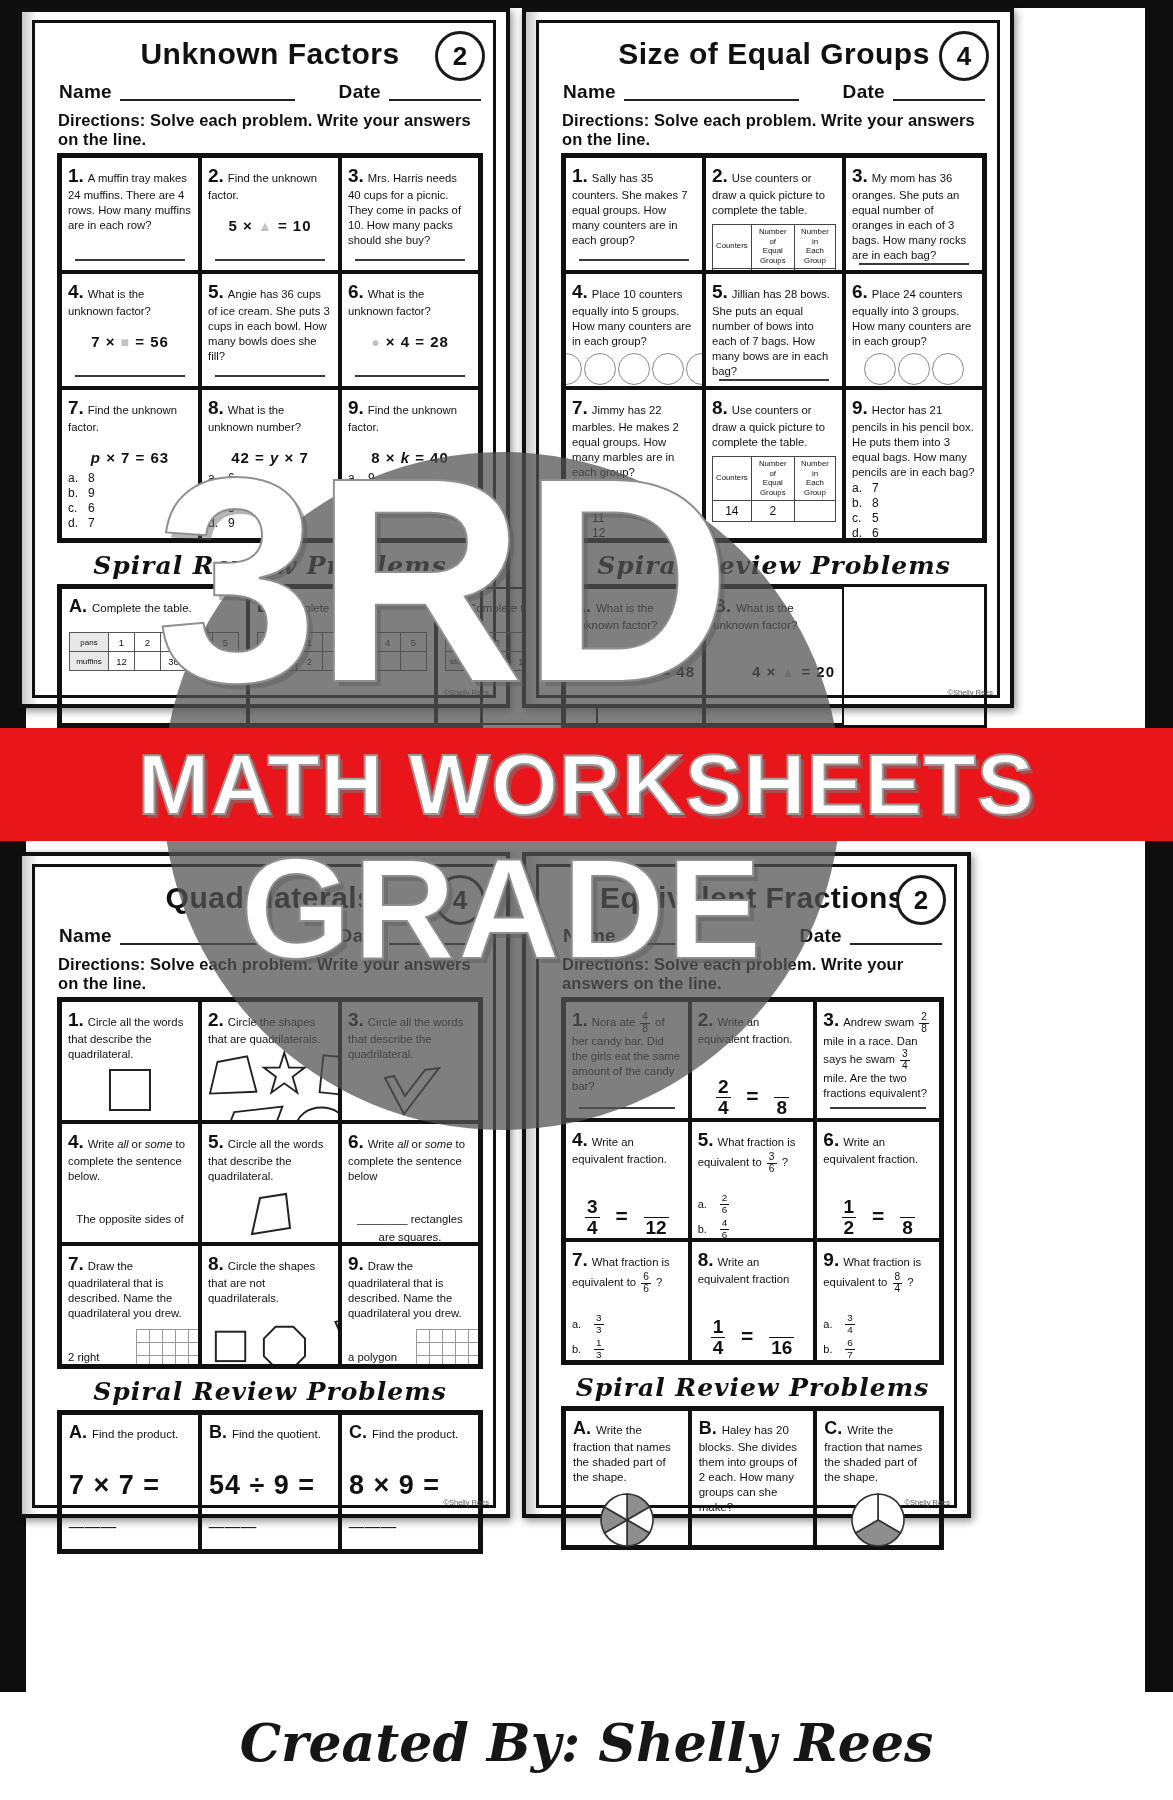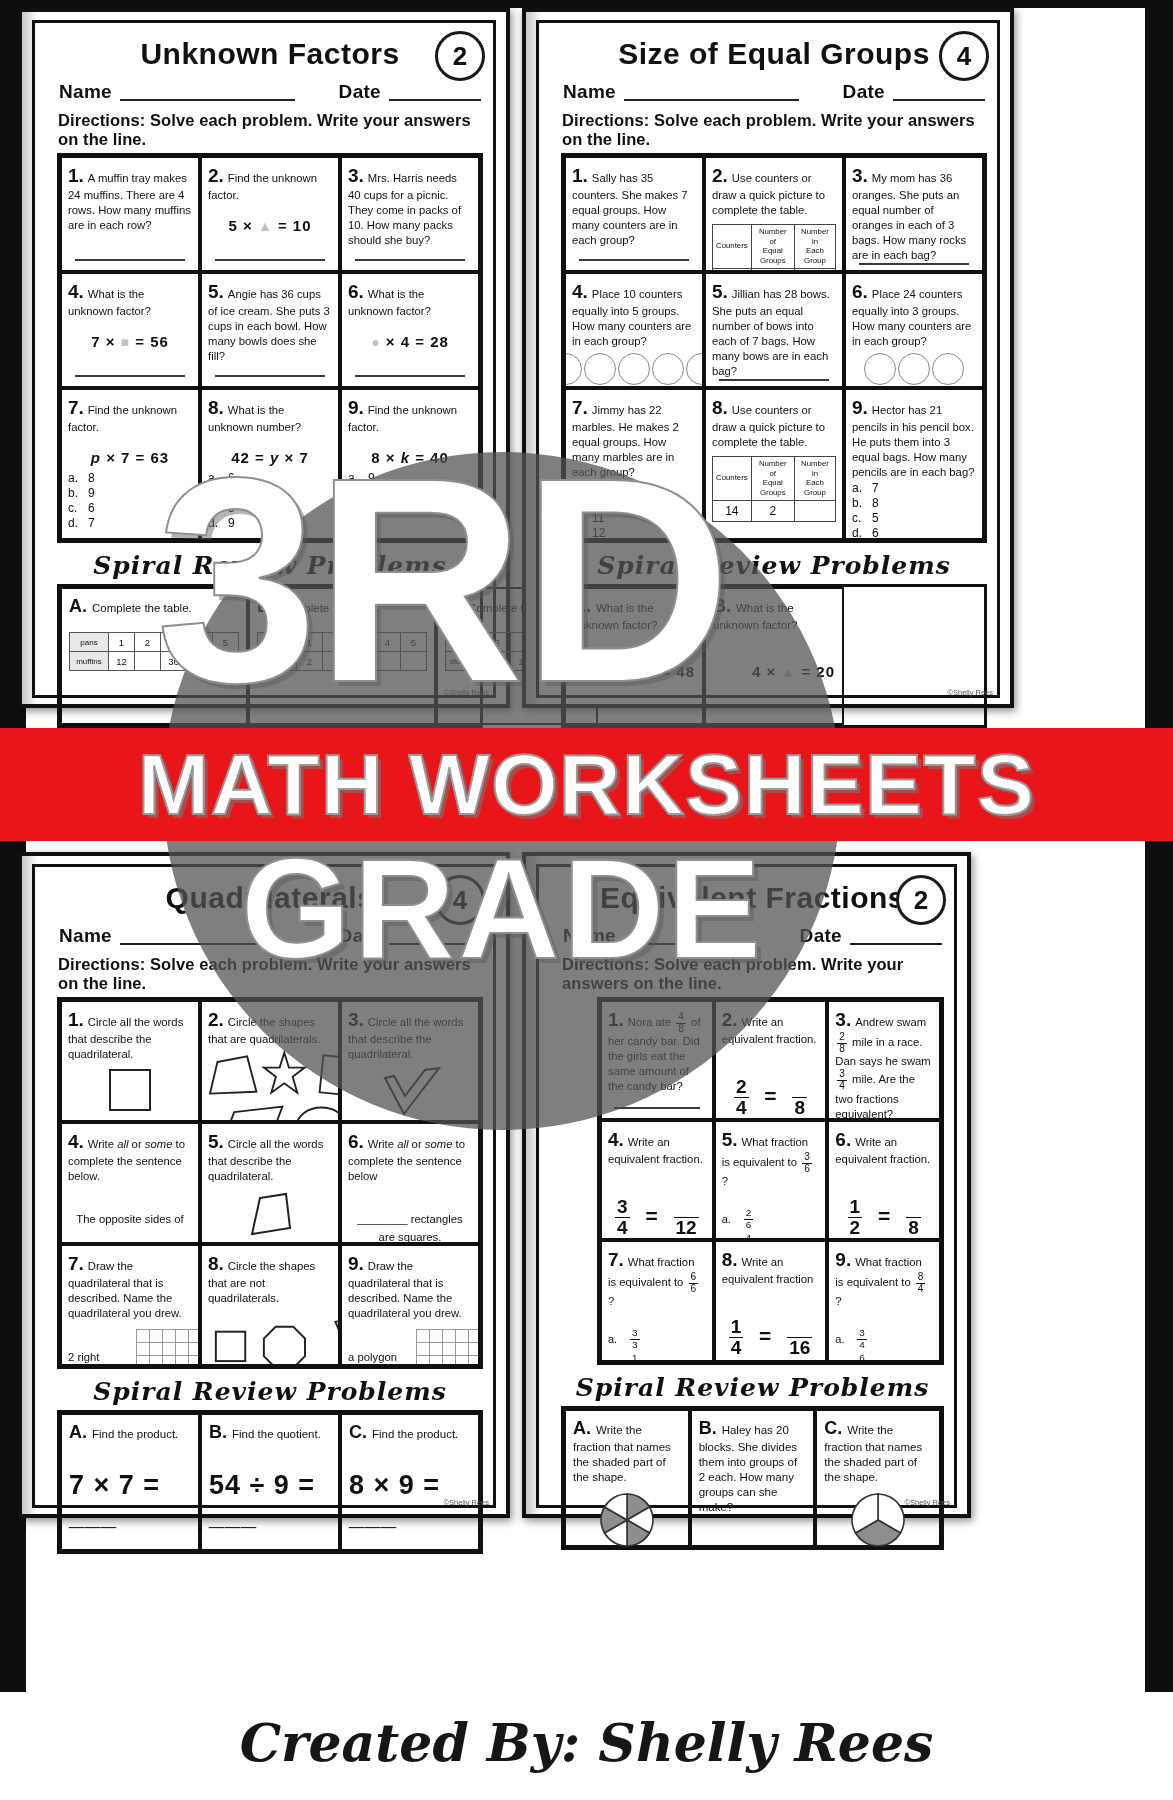--- a/index.html
+++ b/index.html
@@ -507,21 +507,21 @@
     <div class="inner">
       <h1 class="wtitle">Equivalent Fractions</h1>
       <div class="badge">2</div>
       <div class="namedate">
         <span class="ndlabel">Name</span>
         <span class="nline"></span>
         <span class="ndlabel">Date</span>
         <span class="dline"></span>
       </div>
       <div class="directions">Directions: Solve each problem.  Write your answers on the line.</div>
-      <div class="probgrid" style="grid-template-rows: 120px 120px 122px; margin-left: 36px;">
+      <div class="probgrid" style="grid-template-rows: 120px 120px 122px;">
         <div class="pcell">
           <div class="ptext"><span class="pnum">1.</span>Nora ate <span class="frac">
               <span class="fn">4</span>
               <span class="fd">8</span>
             </span> of her candy bar. Did the girls eat the same amount of the candy bar?</div>
           <div class="ansline"></div>
         </div>
         <div class="pcell">
           <div class="ptext"><span class="pnum">2.</span>Write an equivalent fraction.</div>
           <div class="fraceqrow"><span class="frac">

